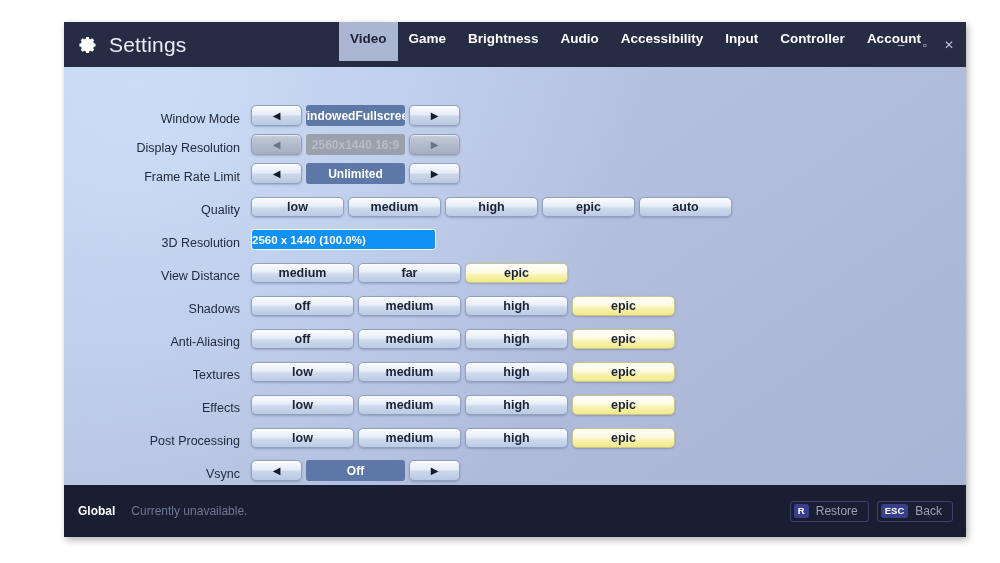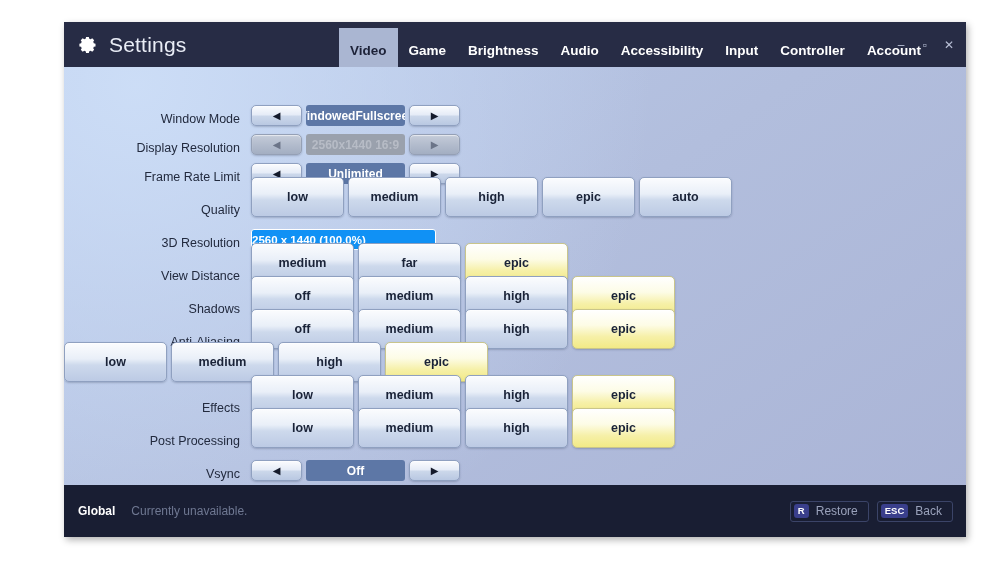--- a/index.html
+++ b/index.html
@@ -40,21 +40,21 @@
   }
   .gear-icon { width: 22px; height: 22px; display: block; }
   .app-title {
     color: #e9edf6;
     font-size: 21px;
     font-weight: 400;
     margin-left: 11px;
     letter-spacing: 0.2px;
   }
   .tabs {
-    display: flex; align-items: flex-start;
+    display: flex; align-items: flex-end;
     height: 33px;
   }
   .tab {
     display: flex; align-items: center;
     padding: 0 11px;
     font-size: 13.5px;
     font-weight: bold;
     color: #ffffff;
     height: 45px;
     box-sizing: border-box;
@@ -146,21 +146,21 @@
     white-space: nowrap;
     cursor: pointer;
   }
   .value-chip.disabled {
     background: #9aa1ad;
     color: #b7bcc6;
   }
 
   
   .seg {
-    height: 40px;
+    height: 20px;
     border-radius: 5px;
     border: 1px solid #8fa0c0;
     background: linear-gradient(180deg, #fbfcfe 0%, #e9eff8 42%, #cdd9ec 58%, #bccae4 100%);
     box-shadow: 0 1px 1px rgba(255,255,255,0.65) inset, 0 1px 2px rgba(40,50,80,0.25);
     display: flex; align-items: center; justify-content: center;
     font-size: 12.5px; font-weight: bold;
     color: #1a2338;
     margin-right: 4px;
     cursor: pointer;
     box-sizing: border-box;
@@ -347,20 +347,21 @@
           <div class="label">Anti-Aliasing</div>
           <div class="controls">
             <div class="seg w4">off</div>
             <div class="seg w4">medium</div>
             <div class="seg w4">high</div>
             <div class="seg w4 selected">epic</div>
           </div>
         </div>
 
         <div class="row gap-top">
+          <div class="label">Textures</div>
           <div class="controls">
             <div class="seg w4">low</div>
             <div class="seg w4">medium</div>
             <div class="seg w4">high</div>
             <div class="seg w4 selected">epic</div>
           </div>
         </div>
 
         <div class="row gap-top">
           <div class="label">Effects</div>

